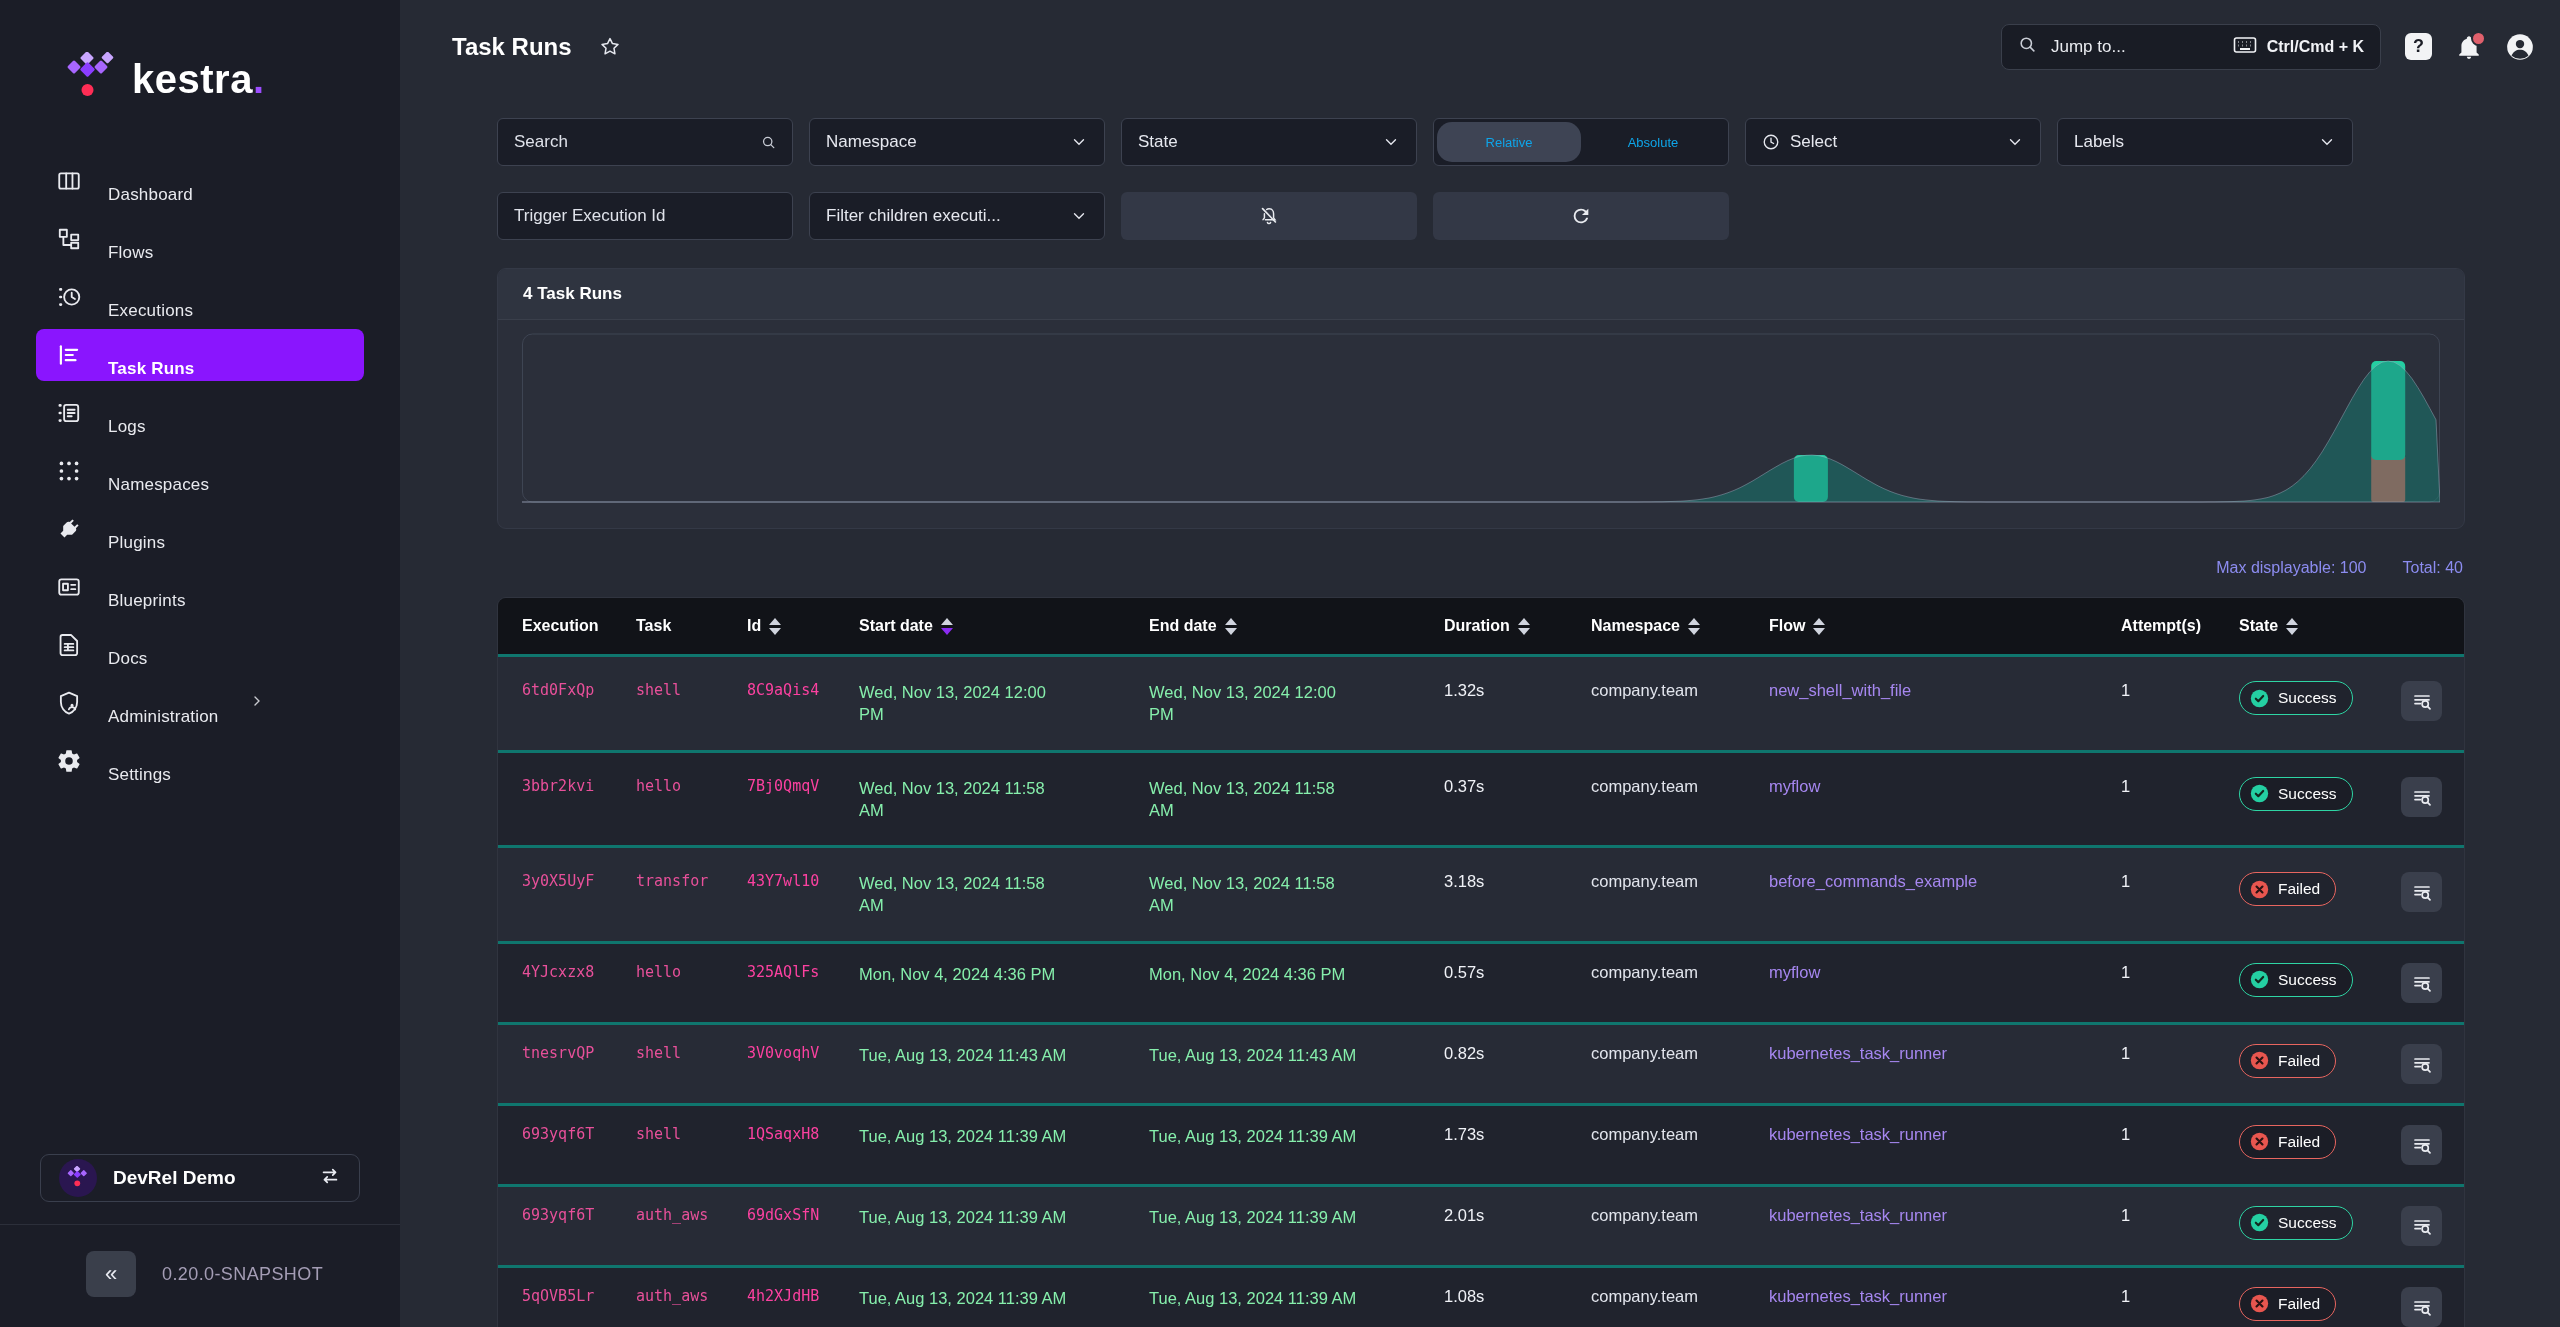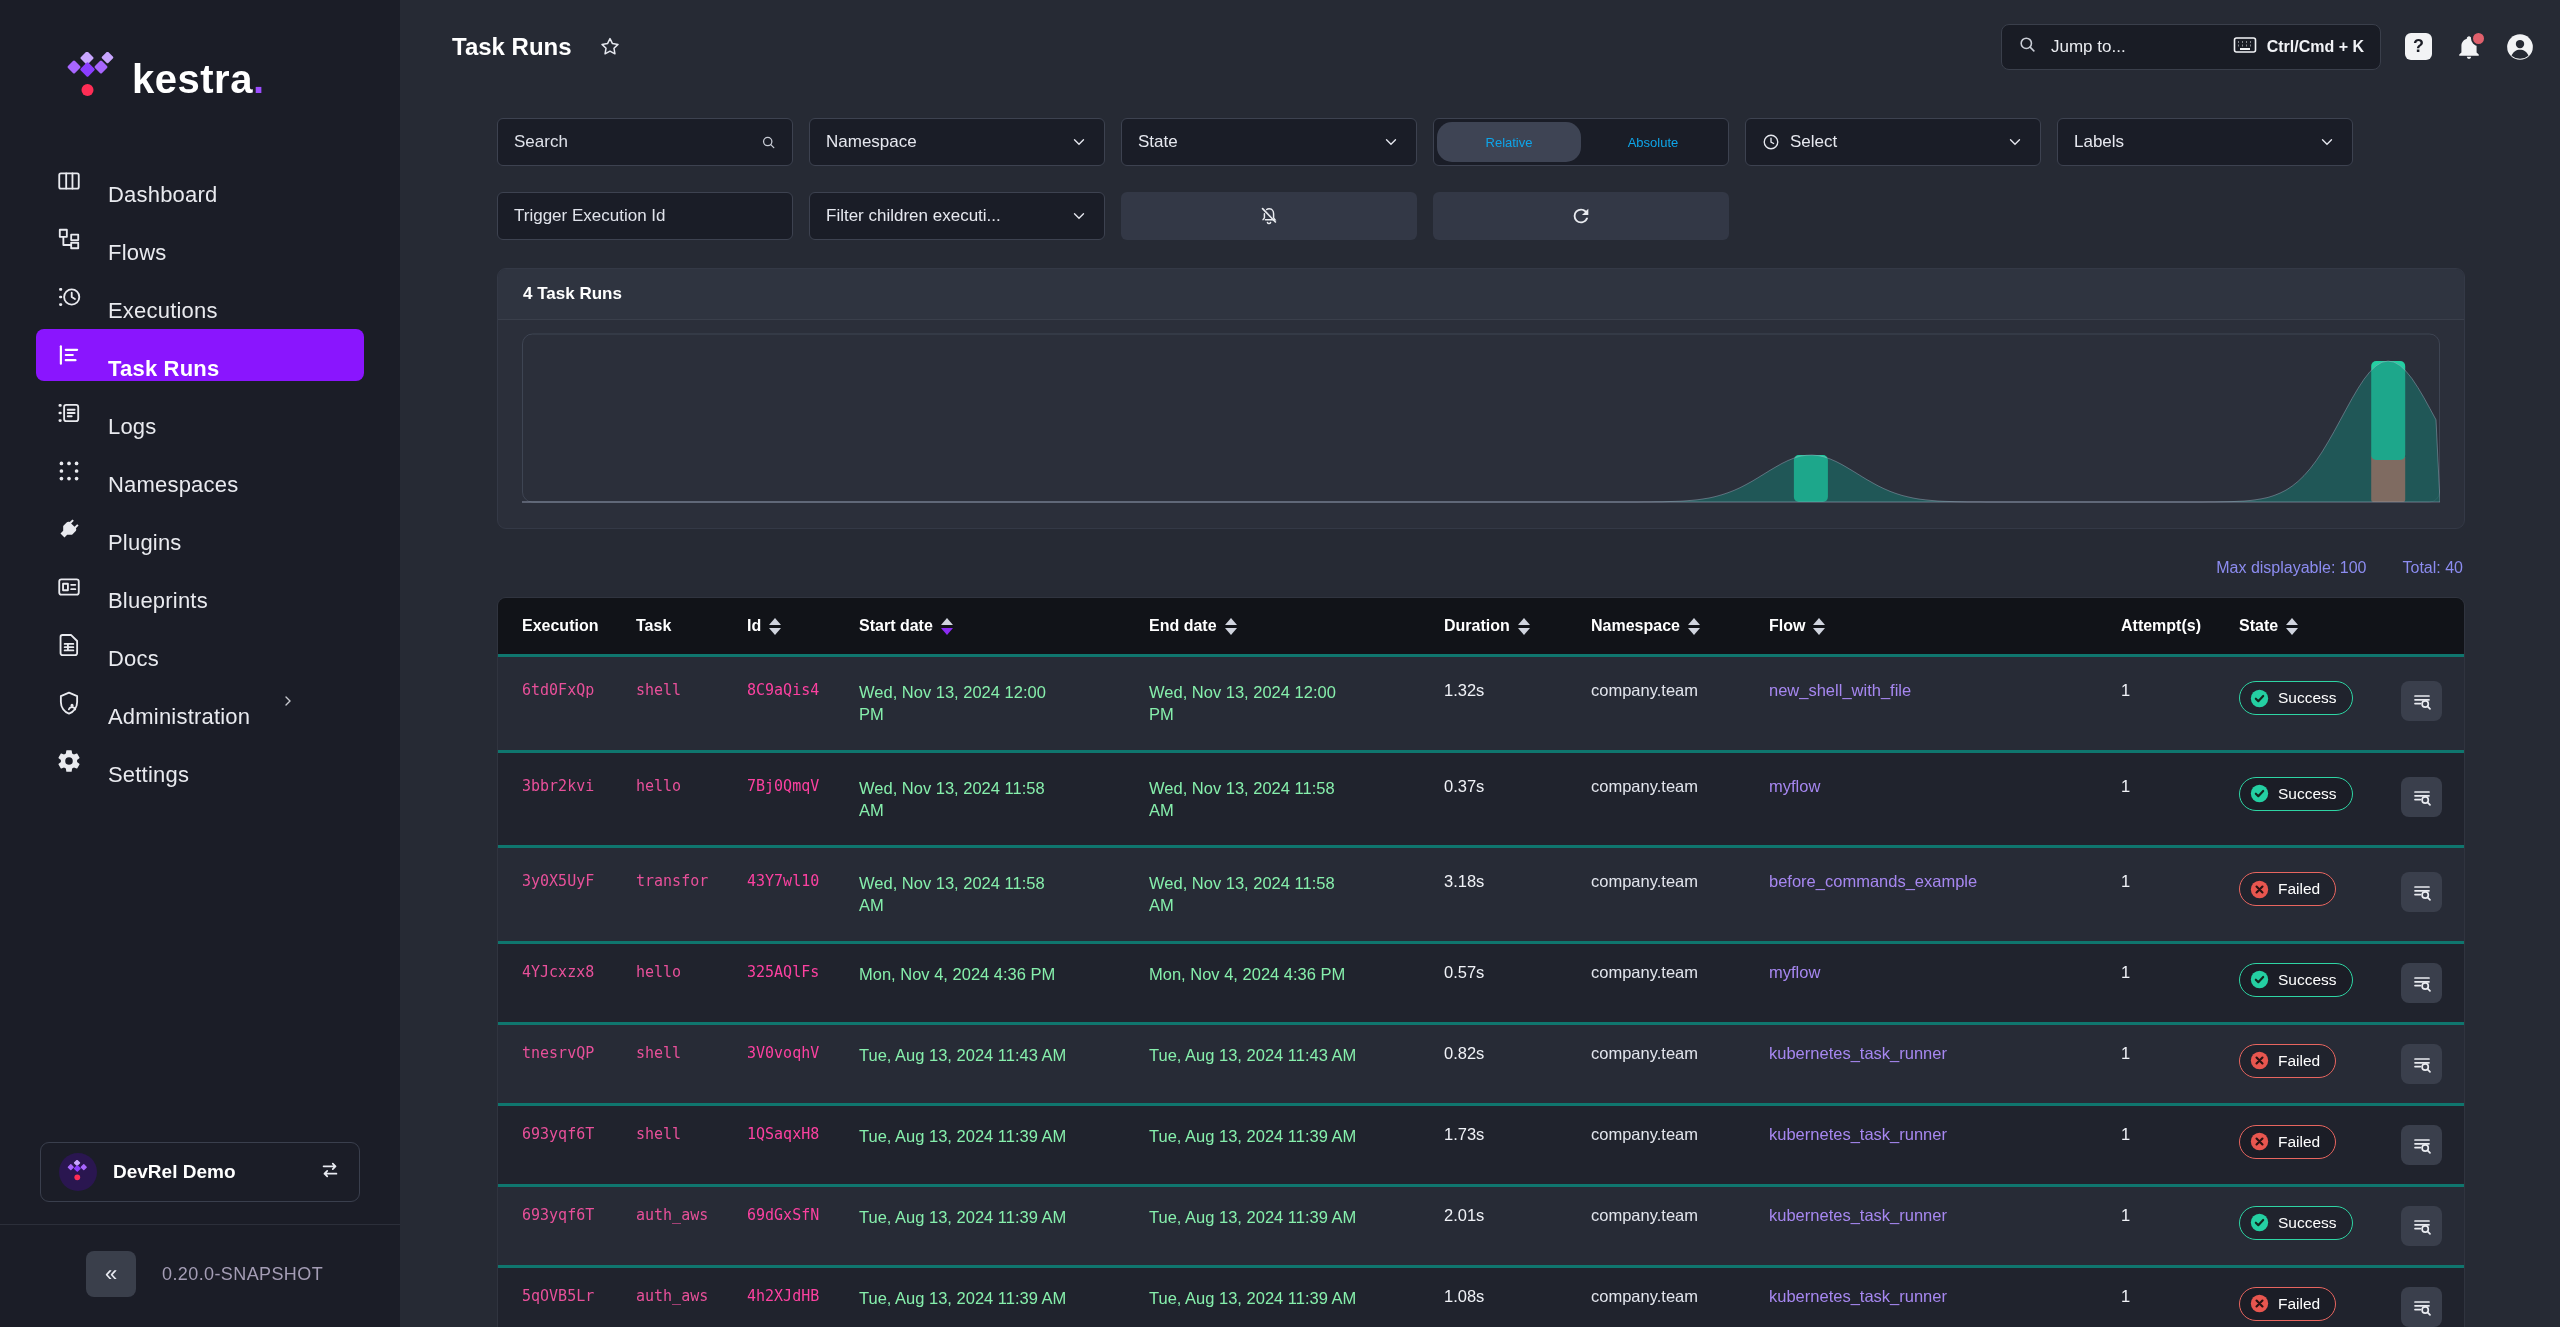--- a/index.html
+++ b/index.html
@@ -8,26 +8,26 @@
   .app { display:flex; width:2560px; height:1327px; }
 
   
   .sidebar { width:400px; height:100%; background:#1B1D27; display:flex; flex-direction:column; flex-shrink:0; }
   .logo-row { display:flex; align-items:center; gap:16px; padding:52px 0 46px 62px; }
   .logo-word { font-size:40px; font-weight:700; letter-spacing:.5px; color:#FFFFFF; }
   .logo-word .dot { color:#9C4DFF; }
   nav { display:flex; flex-direction:column; padding:0 24px; }
   .nav-item { display:flex; align-items:center; gap:26px; height:52px; margin:3px 12px; padding:0 20px; border-radius:8px; cursor:pointer; }
   .nav-item .nav-ic { width:26px; height:26px; display:flex; align-items:center; justify-content:center; flex-shrink:0; }
-  .nav-item .nav-label { font-size:22px; font-weight:500; color:#E9EAEF; letter-spacing:.2px;margin-top:28px; }
+  .nav-item .nav-label { font-size:17px; font-weight:500; color:#E9EAEF; letter-spacing:.2px;margin-top:28px; }
   .nav-item.active { background:#8A15FE; }
   .nav-item.active .nav-label { font-weight:700; color:#FFFFFF; }
   .nav-item .nav-chev { margin-left:4px; opacity:.85; }
   .sidebar-footer { margin-top:auto; display:flex; flex-direction:column; }
-  .tenant-card { margin:0 40px 22px 40px; border:1px solid #3A3F4D; border-radius:9px; height:60px; display:flex; align-items:center; gap:16px; padding:0 18px; cursor:pointer; }
+  .tenant-card { margin:0 40px 22px 40px; border:1px solid #3A3F4D; border-radius:9px; height:48px; display:flex; align-items:center; gap:16px; padding:0 18px; cursor:pointer; }
   .tenant-avatar { width:38px; height:38px; border-radius:50%; background:#2A1650; display:flex; align-items:center; justify-content:center; overflow:hidden; }
   .tenant-name { font-size:19px; font-weight:700; color:#FFFFFF; flex:1; }
   .sb-divider { border-top:1px solid #2C2F3A; }
   .version-row { display:flex; align-items:center; gap:26px; padding:26px 0 30px 86px; }
   .collapse-btn { width:50px; height:46px; border-radius:8px; background:#3A3F4B; color:#E9EBF2; font-size:22px; display:flex; align-items:center; justify-content:center; cursor:pointer; }
   .version-text { font-size:18px; color:#A49DB5; letter-spacing:.4px; }
 
   
   .main { flex:1; background:#262A34; display:flex; flex-direction:column; min-width:0; }
   .topbar { height:93px; display:flex; align-items:center; padding:0 26px 0 52px; flex-shrink:0; }

